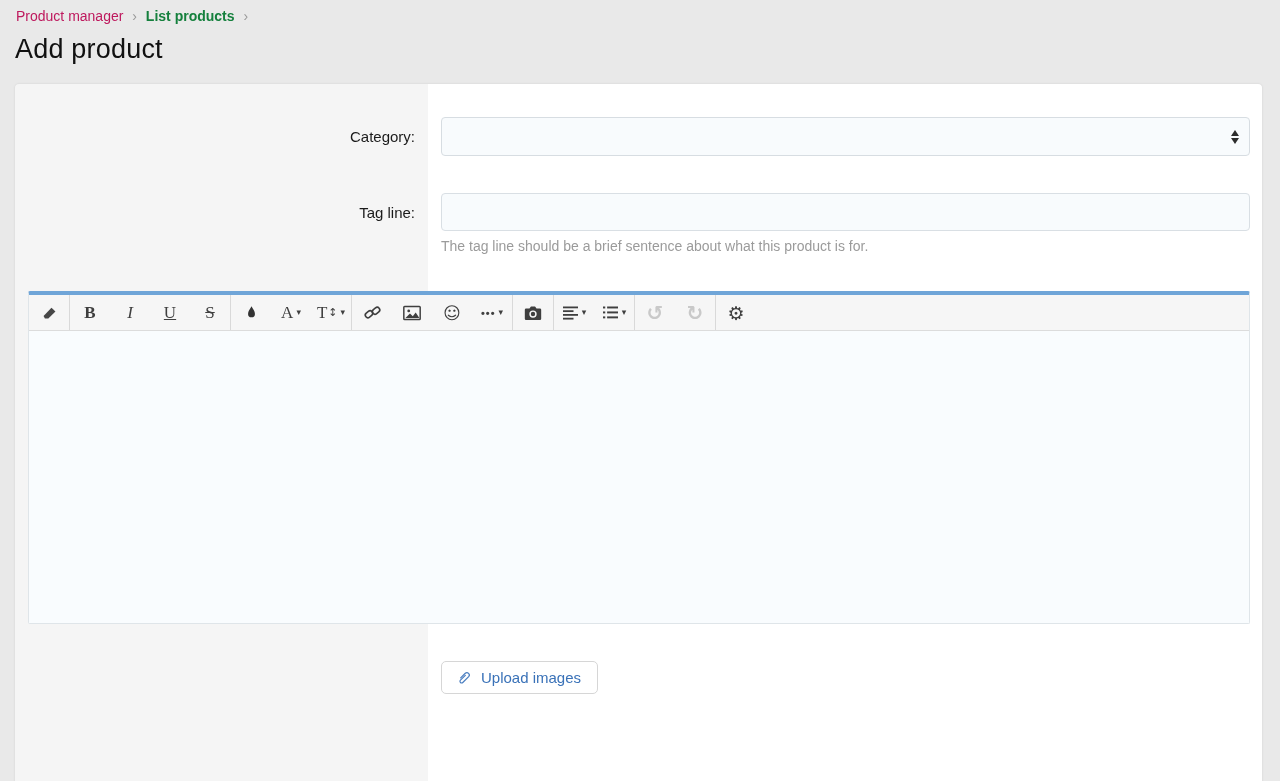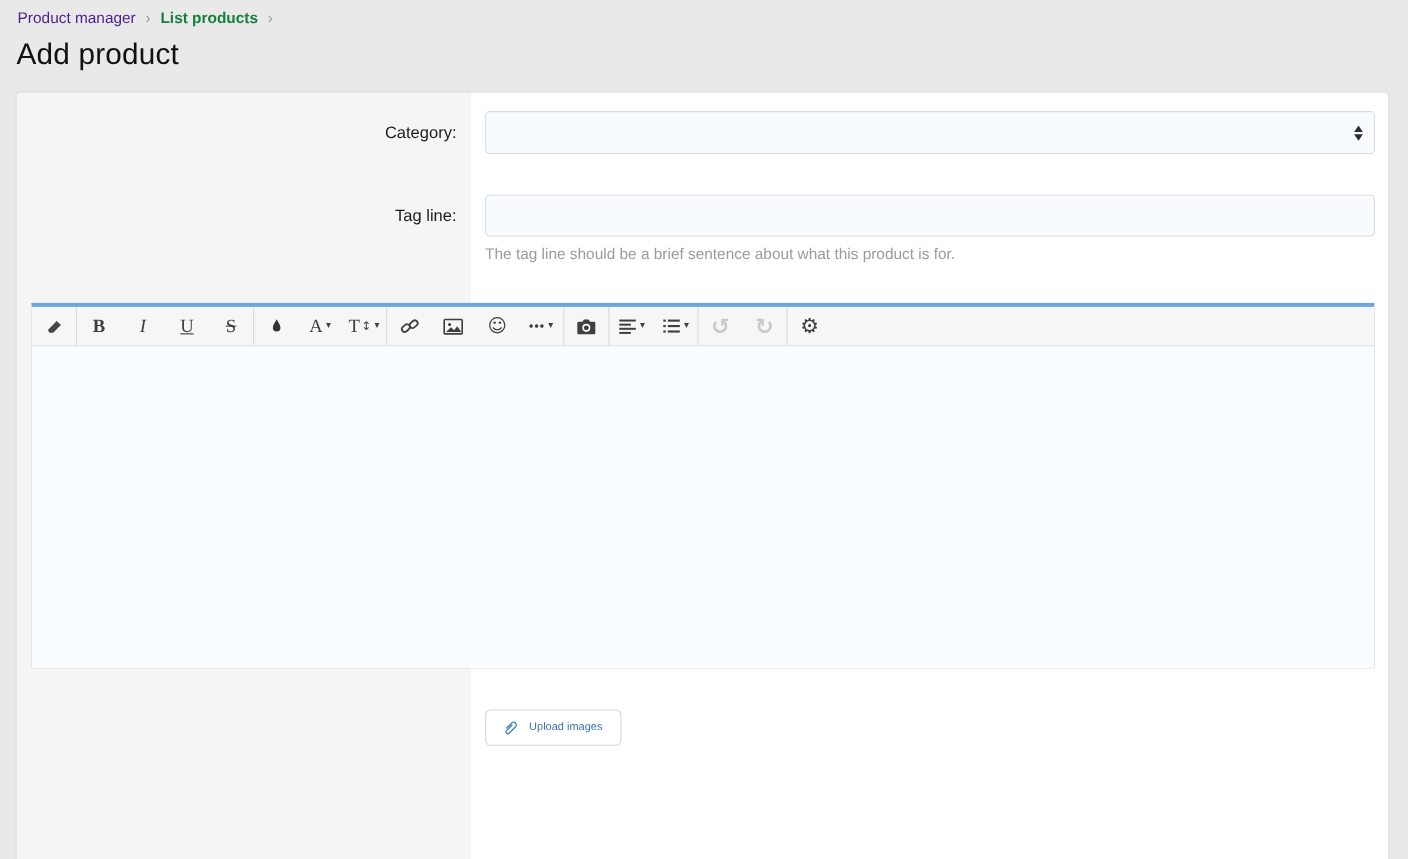--- a/index.html
+++ b/index.html
@@ -6,40 +6,40 @@
   html,body { width:1280px; height:781px; overflow:hidden; }
   body {
     background:#e9e9e9;
     font-family:"Liberation Sans","DejaVu Sans",sans-serif;
     color:#1b1b1b;
   }
   .page { width:1280px; height:781px; position:relative; }
 
   
   .breadcrumb { padding:8px 0 0 16px; font-size:14px; color:#9a9a9a; }
-  .breadcrumb .crumb { color:#4c1d95; cursor:pointer; }
+  .breadcrumb .crumb { color:#be185d; cursor:pointer; }
   .breadcrumb .crumb-strong { color:#15803d; font-weight:bold; }
   .breadcrumb .sep { margin:0 5px; color:#9a9a9a; }
 
   h1.page-title {
     font-size:27px; font-weight:500; color:#111;
     padding:10px 16px 0 15px; letter-spacing:0.2px;
   }
 
   
   .panel {
     position:absolute; left:14px; right:17px; top:83px; bottom:-10px;
     background:linear-gradient(to right,#f5f5f5 413px,#ffffff 413px);
     border:1px solid #e1e1e1; border-bottom:none;
     border-radius:5px 5px 0 0;
     padding-top:17px;
     box-shadow:0 0 2px rgba(0,0,0,0.04);
   }
 
-  .form-row { display:flex; margin-bottom:37px; }
+  .form-row { display:flex; margin-bottom:37px;margin-top:16px; }
   .label-cell {
     width:413px; flex:none; text-align:right; padding-right:13px;
     font-size:15px; color:#1b1b1b; line-height:39px; white-space:nowrap;
   }
   .field-cell { flex:1; min-width:0; padding:0 12px 0 13px; }
 
   
   .text-input {
     width:100%; height:38px;
     background:#f8fbfd;
@@ -107,21 +107,21 @@
   .editor-content {
     height:292px; background:#f9fcfe; padding:10px; outline:none;
     font-size:15px; color:#222;
   }
 
   
   .upload-btn {
     display:inline-flex; align-items:center; gap:9px;
     background:#ffffff; border:1px solid #d6d6d6; border-radius:5px;
     padding:7px 16px 7px 13px; cursor:pointer;
-    font-size:10px; color:#3a72b8;
+    font-size:15px; color:#3a72b8;
     font-family:"Liberation Sans","DejaVu Sans",sans-serif;
   }
 
   svg.icon { display:block; }
 </style>
 </head>
 <body>
 
 <div class="page">
 

